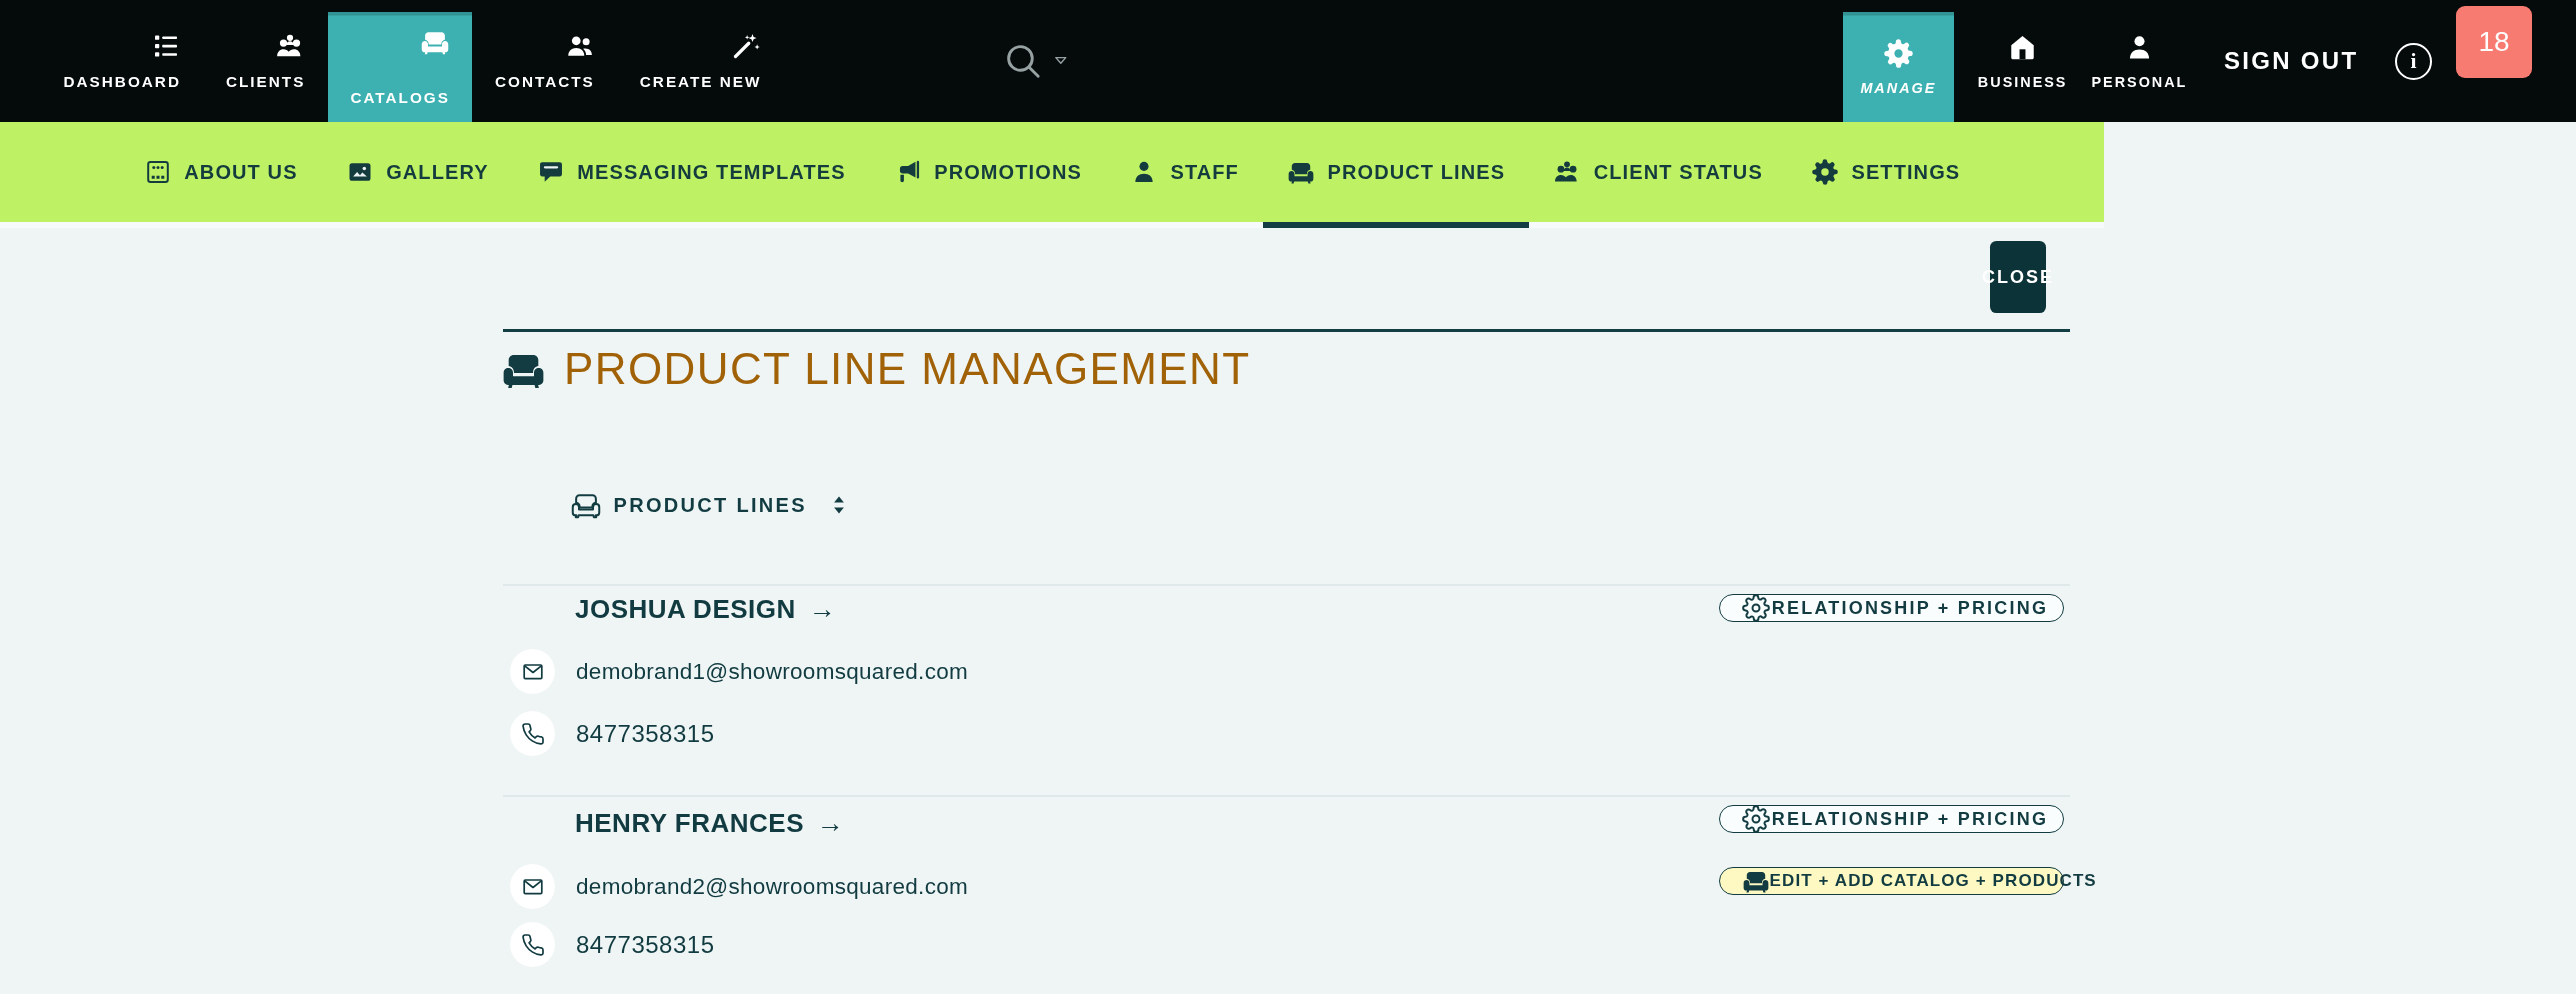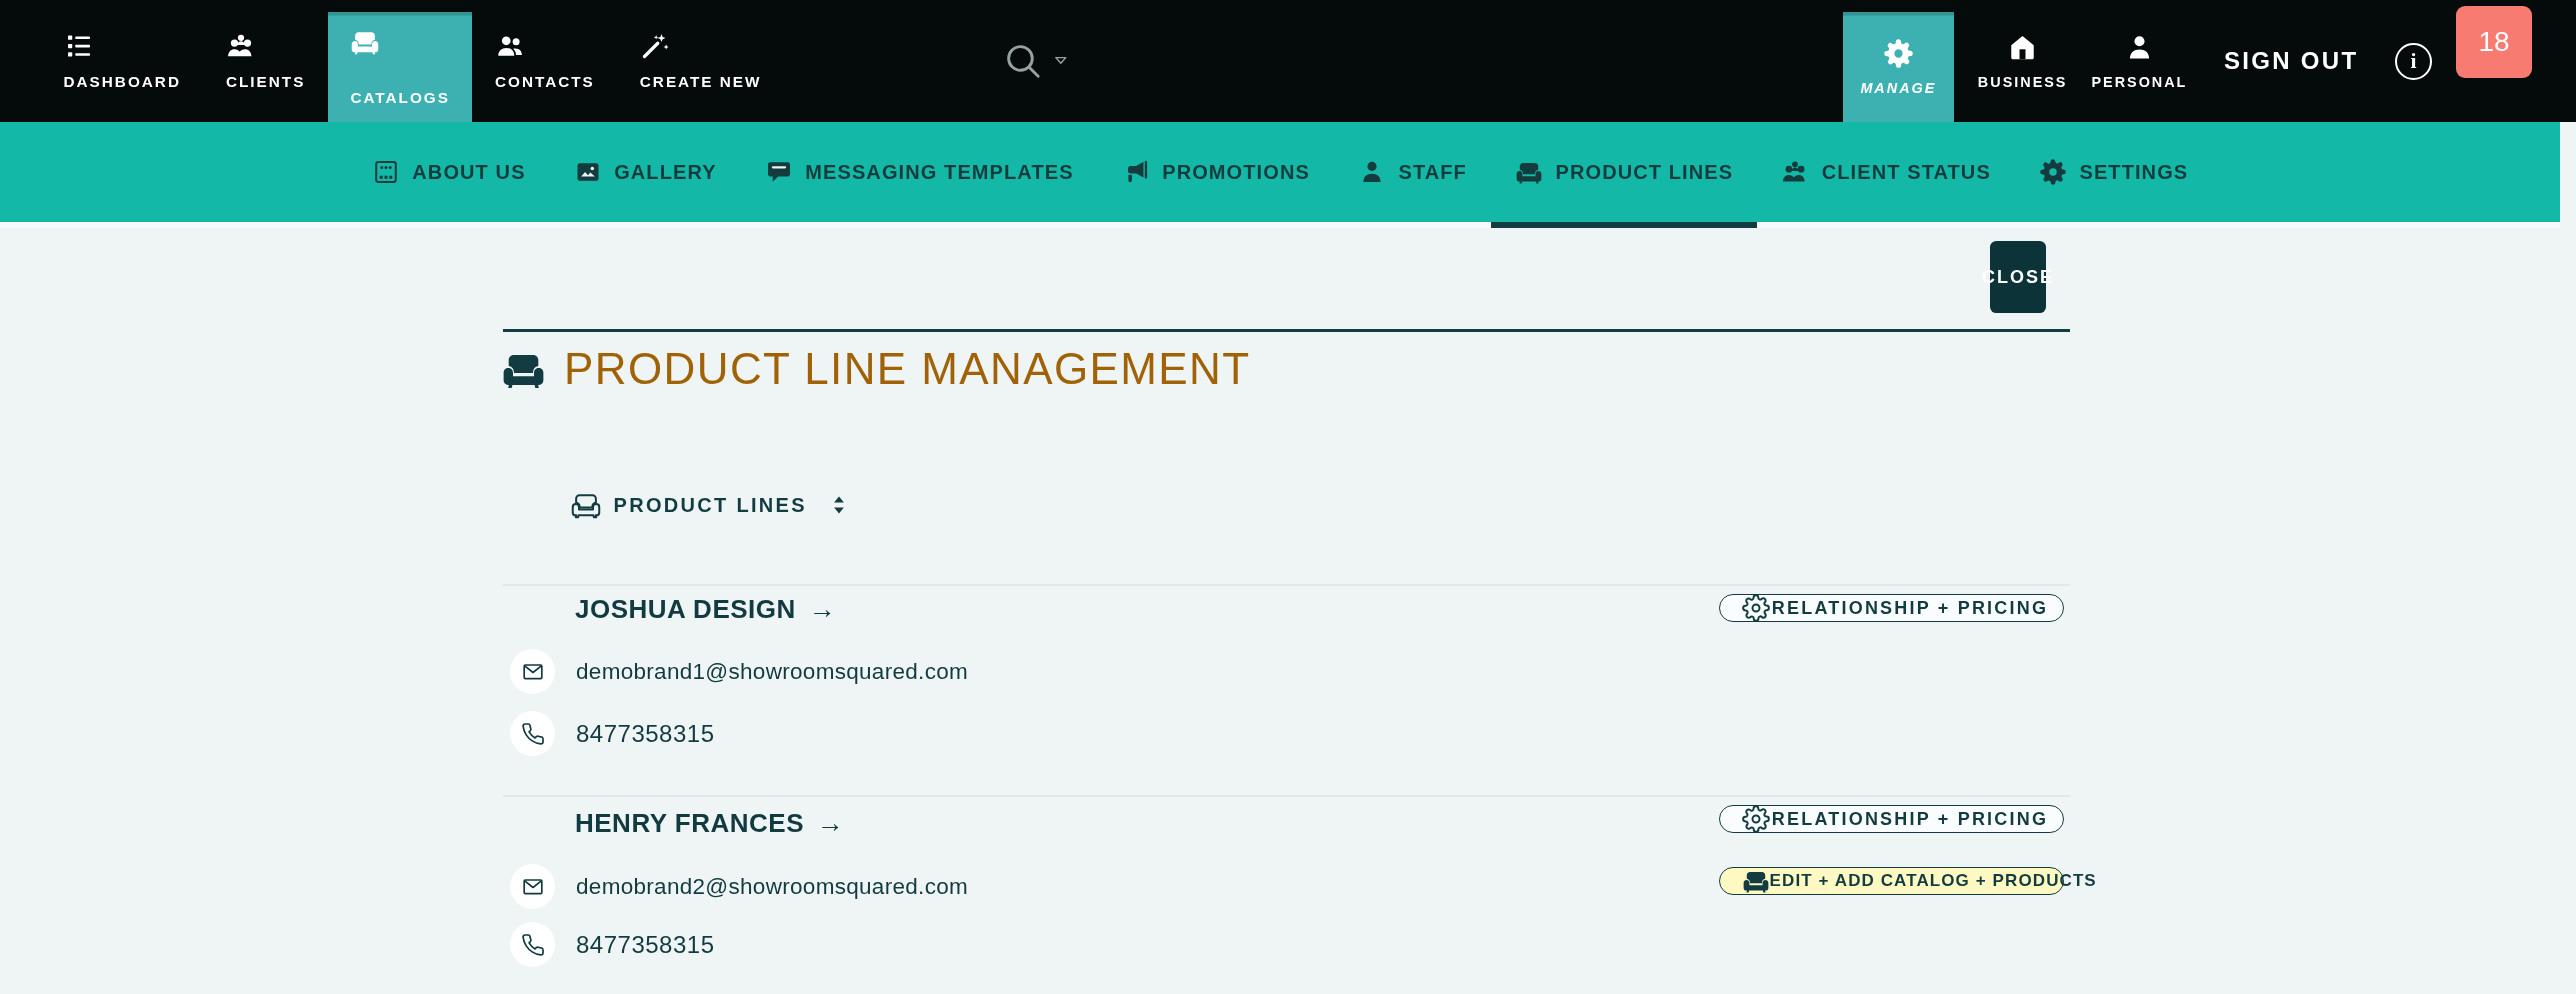--- a/index.html
+++ b/index.html
@@ -3,21 +3,21 @@
 <meta charset="utf-8">
 <title>Showroom Squared</title>
 <style>
   html,body{margin:0;padding:0;background:#eff5f5;}
   .stage{position:relative;width:2576px;height:994px;overflow:hidden;
          font-family:"Liberation Sans", sans-serif;background:#eff5f5;}
 
   
   .topbar{position:absolute;left:0;top:0;width:2576px;height:122px;background:#050a0a;}
   .tbnav{position:absolute;left:41px;top:0;height:122px;display:flex;align-items:stretch;}
-  .tb-item{display:flex;flex-direction:column;align-items:flex-start;justify-content:center;gap:11.7px;
+  .tb-item{display:flex;flex-direction:column;align-items:flex-end;justify-content:center;gap:11.7px;
            padding:0 22.5px;color:#ffffff;cursor:pointer;}
   .tb-item .tb-label{font-size:15.3px;font-weight:700;letter-spacing:2px;white-space:nowrap;}
   .tb-item svg{width:30px;height:30px;}
   .tb-item.active{background:#3db1b1;margin-top:12px;box-shadow:inset 0 3.6px 0 rgba(5,10,10,0.18);gap:32px;}
 
   .tb-search{position:absolute;left:1002px;top:0;height:122px;display:flex;align-items:center;color:#96a1a1;}
   .tb-search svg.mag{width:43px;height:43px;}
   .tb-search svg.tri{width:21.6px;height:21.6px;margin-left:5.4px;}
   .tb-search input{background:transparent;border:none;outline:none;margin-left:52px;width:576px;
                    color:#e7ecec;font-family:"Liberation Sans",sans-serif;
@@ -33,21 +33,21 @@
                  box-shadow:inset 0 3.6px 0 rgba(5,10,10,0.18);font-style:italic;}
   .signout{color:#fff;font-size:24px;font-weight:700;letter-spacing:2.3px;margin:0 12.6px;cursor:pointer;white-space:nowrap;}
   .info-dot{width:33px;height:33px;border:2.3px solid #fff;border-radius:50%;color:#fff;
             display:flex;align-items:center;justify-content:center;
             font-family:"Liberation Serif",serif;font-size:21.6px;font-weight:700;cursor:pointer;}
   .badge{width:76px;height:72px;border-radius:9px;background:#f87b72;color:#fff;
          display:flex;align-items:center;justify-content:center;font-size:28px;
          align-self:flex-start;margin-top:6px;cursor:pointer;}
 
   
-  .subnav{position:absolute;left:0;top:122px;width:2560px;height:100px;background:#14b8a6;
+  .subnav{position:absolute;left:0;top:122px;width:2104px;height:100px;background:#bef264;
           border-bottom:6.3px solid #f7fafa;box-sizing:content-box;
           display:flex;justify-content:center;align-items:center;}
   .sn-item{position:relative;height:100px;display:flex;align-items:center;gap:12.6px;padding:0 24px;
            color:#143c3e;font-size:20px;font-weight:700;letter-spacing:1.1px;cursor:pointer;white-space:nowrap;}
   .sn-item svg{width:28px;height:28px;flex:0 0 auto;}
   .sn-item.active::after{content:"";position:absolute;left:0;right:0;bottom:-6.3px;height:6.3px;background:#123d42;}
 
   
   .close-btn{position:absolute;left:1990px;top:241px;width:56px;height:72px;background:#0c3338;
              color:#fff;font-size:18px;font-weight:700;letter-spacing:2px;border:none;border-radius:6.3px;

